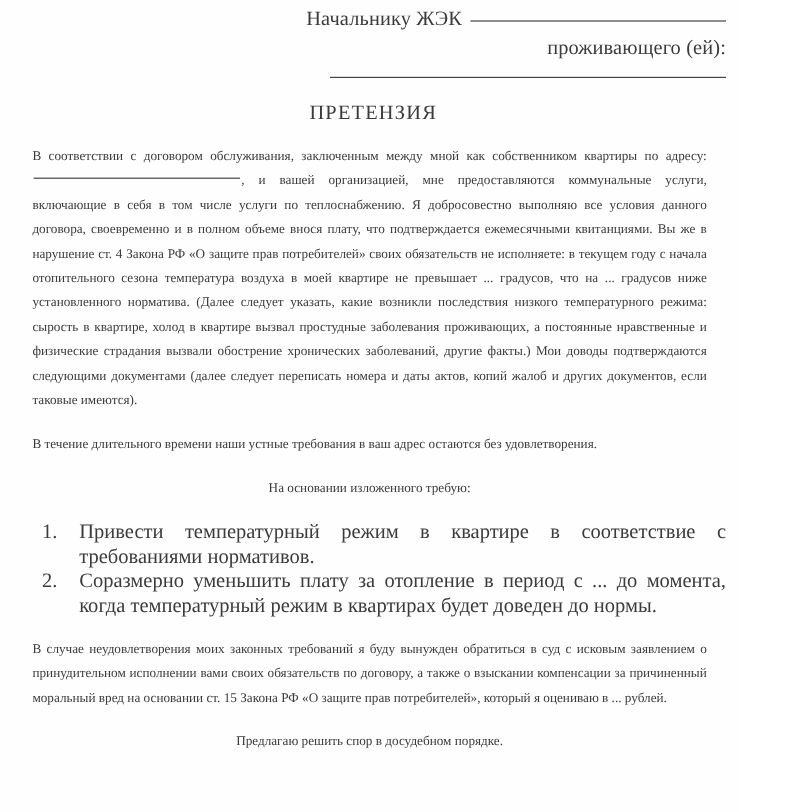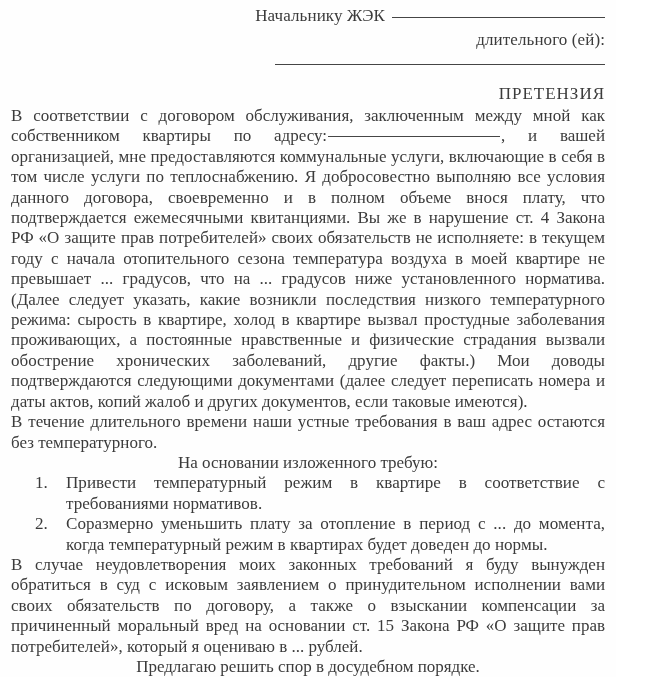--- a/index.html
+++ b/index.html
@@ -54,34 +54,34 @@
   .rule-2 { width: 298px; }
   .rule-3 { width: 330px; margin-left: 0; }
 
   .hdr-line.rule-only {
     height: 26px;
     align-items: center;
   }
 
   
   .doc-title {
-    text-align: right;
+    text-align: center;
     font-size: 17px;
     letter-spacing: 1.0px;
     margin: 3px 0 2px 0;
     padding-left: 6px;
   }
 
   
   .para {
-    font-size: 17px;
+    font-size: 11px;
     line-height: 20.4px;
     text-align: justify;
     text-justify: inter-word;
-    margin: 0;
+    margin: 16px;
     hyphens: none;
   }
   .para.no-just { text-align: center; }
 
   .inline-rule {
     display: inline-block;
     width: 172px;
     height: 1px;
     background: #454545;
     vertical-align: 4px;
@@ -115,34 +115,34 @@
 
   <div class="header-block">
 
     <div class="hdr-line">
       <span class="hdr-label">Начальнику ЖЭК</span>
       <span class="hdr-rule rule-1"></span>
     </div>
 
 
     <div class="hdr-line">
-      <span class="hdr-label">длительного (ей):</span>
+      <span class="hdr-label">проживающего (ей):</span>
     </div>
 
     <div class="hdr-line rule-only">
       <span class="hdr-rule rule-3"></span>
     </div>
 
   </div>
 
   <div class="doc-title">ПРЕТЕНЗИЯ</div>
 
   <p class="para"><span>В соответствии с договором обслуживания, заключенным между мной как собственником квартиры по адресу:</span><span class="inline-rule"></span><span>, и вашей организацией, мне предоставляются коммунальные услуги, включающие в себя в том числе услуги по теплоснабжению. Я добросовестно выполняю все условия данного договора, своевременно и в полном объеме внося плату, что подтверждается ежемесячными квитанциями. Вы же в нарушение ст. 4 Закона РФ «О защите прав потребителей» своих обязательств не исполняете: в текущем году с начала отопительного сезона температура воздуха в моей квартире не превышает ... градусов, что на ... градусов ниже установленного норматива. (Далее следует указать, какие возникли последствия низкого температурного режима: сырость в квартире, холод в квартире вызвал простудные заболевания проживающих, а постоянные нравственные и физические страдания вызвали обострение хронических заболеваний, другие факты.) Мои доводы подтверждаются следующими документами (далее следует переписать номера и даты актов, копий жалоб и других документов, если таковые имеются).</span></p>
 
-  <p class="para">В течение длительного времени наши устные требования в ваш адрес остаются без температурного.</p>
+  <p class="para">В течение длительного времени наши устные требования в ваш адрес остаются без удовлетворения.</p>
 
   <p class="para no-just">На основании изложенного требую:</p>
 
   <ol class="demands">
     <li>
       <span class="marker">1.</span>
       <span>Привести температурный режим в квартире в соответствие с требованиями нормативов.</span>
     </li>
     <li>
       <span class="marker">2.</span>

